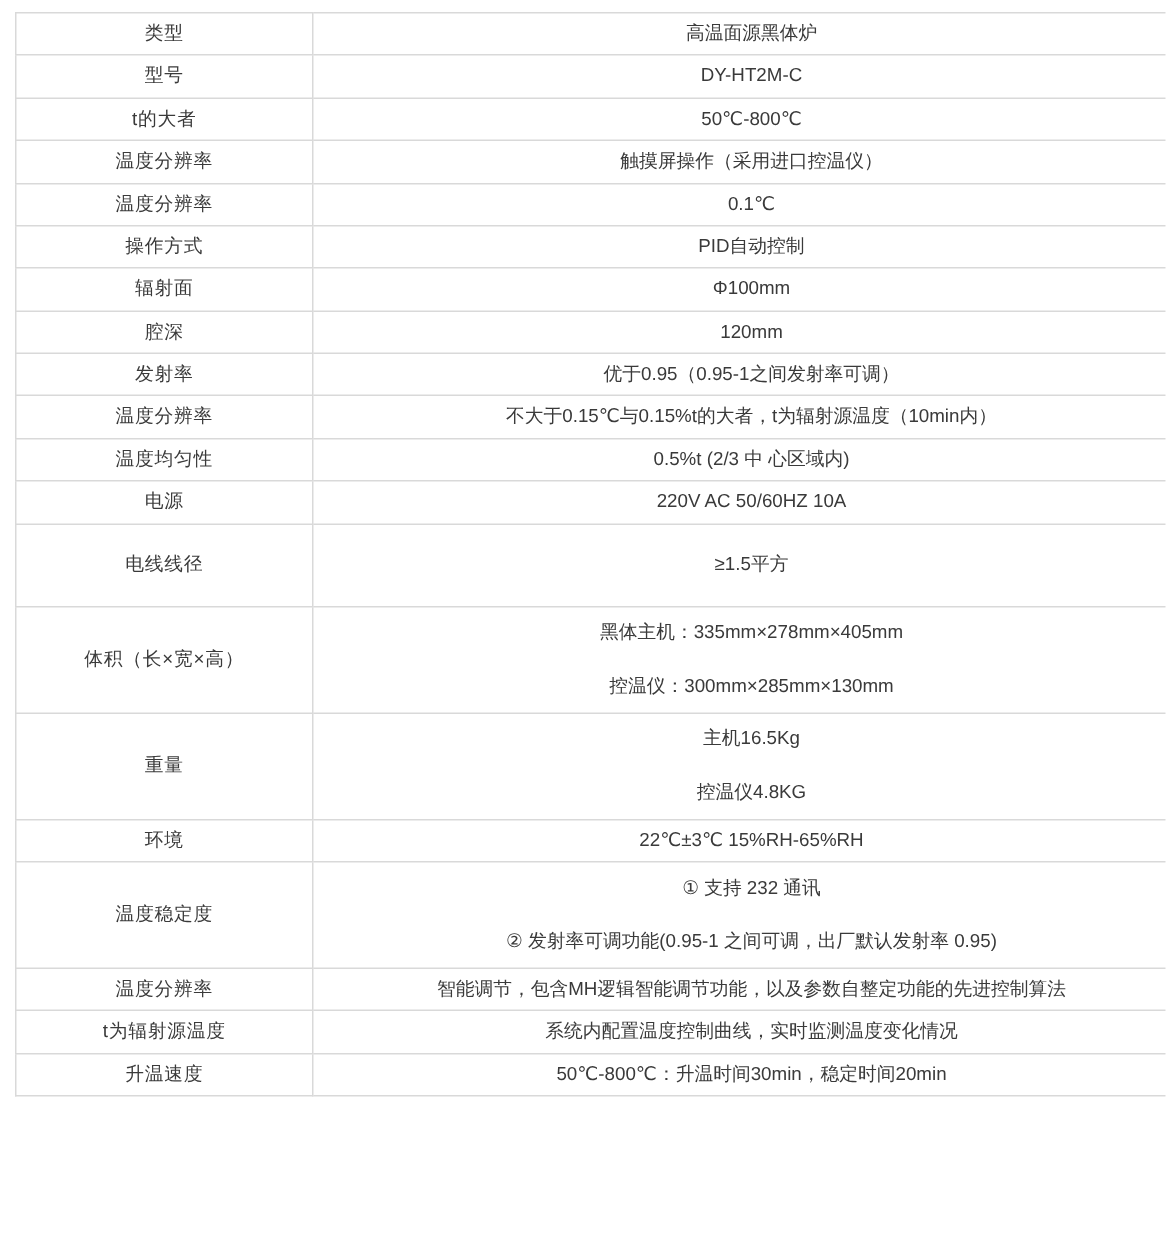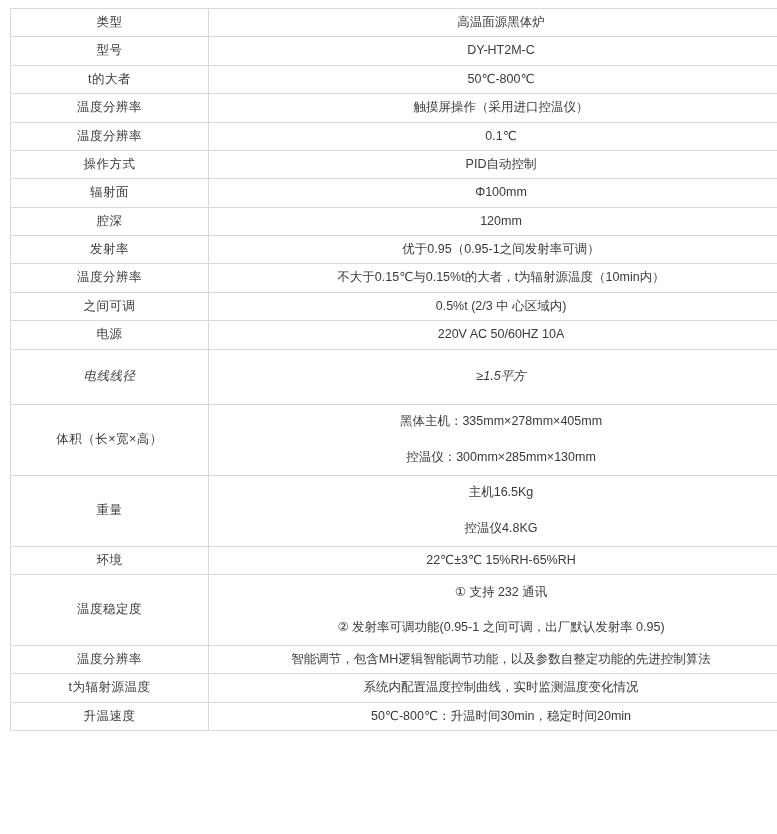--- a/index.html
+++ b/index.html
@@ -38,21 +38,21 @@
   }
   td.value-cell {
     width: 572px;
   }
   .value-cell .line {
     display: block;
   }
   .value-cell .line + .line {
     margin-top: 16px;
   }
-  .tall-1 td { height: 46px; font-style: italic; }
+  .tall-1 td { height: 46px; }
   .tall-2 td { height: 62px; }
 </style>
 </head>
 <body>
 
 <div class="spec-wrap">
   <table class="spec-table">
     <tbody>
         <tr>
           <td class="label-cell">类型</td>
@@ -108,21 +108,21 @@
             <span class="line">优于0.95（0.95-1之间发射率可调）</span>
           </td>
         </tr>
         <tr>
           <td class="label-cell">温度分辨率</td>
           <td class="value-cell">
             <span class="line">不大于0.15℃与0.15%t的大者，t为辐射源温度（10min内）</span>
           </td>
         </tr>
         <tr>
-          <td class="label-cell">之间可调</td>
+          <td class="label-cell">温度均匀性</td>
           <td class="value-cell">
             <span class="line">0.5%t (2/3 中 心区域内)</span>
           </td>
         </tr>
         <tr>
           <td class="label-cell">电源</td>
           <td class="value-cell">
             <span class="line">220V AC 50/60HZ 10A</span>
           </td>
         </tr>

